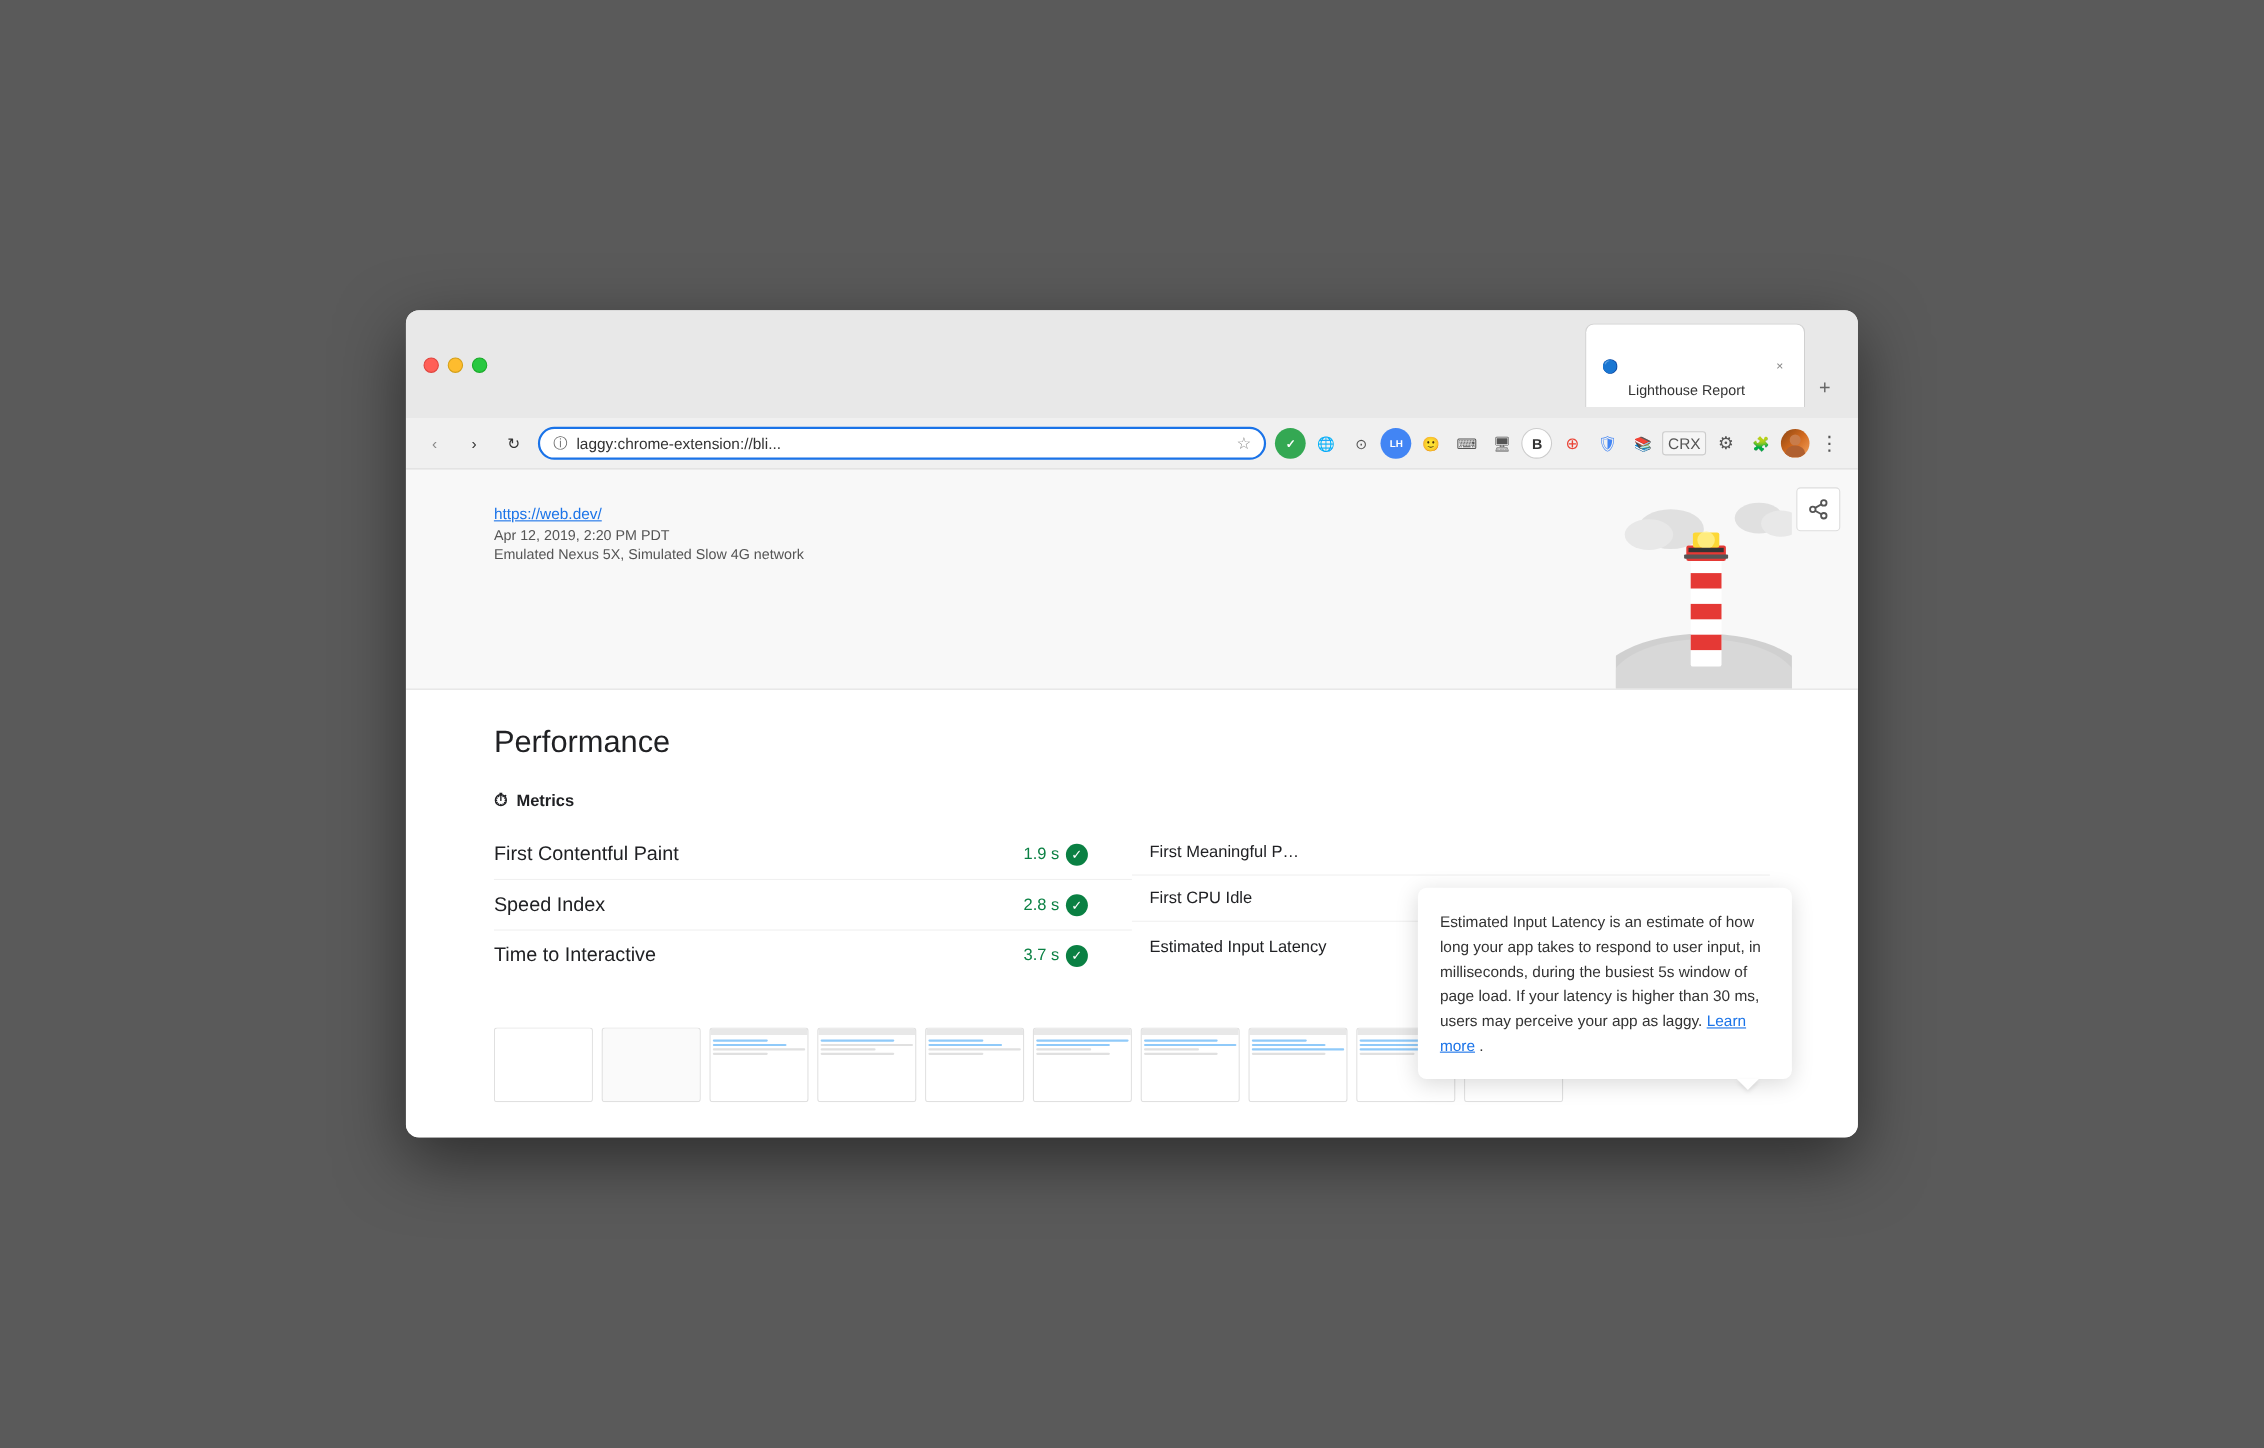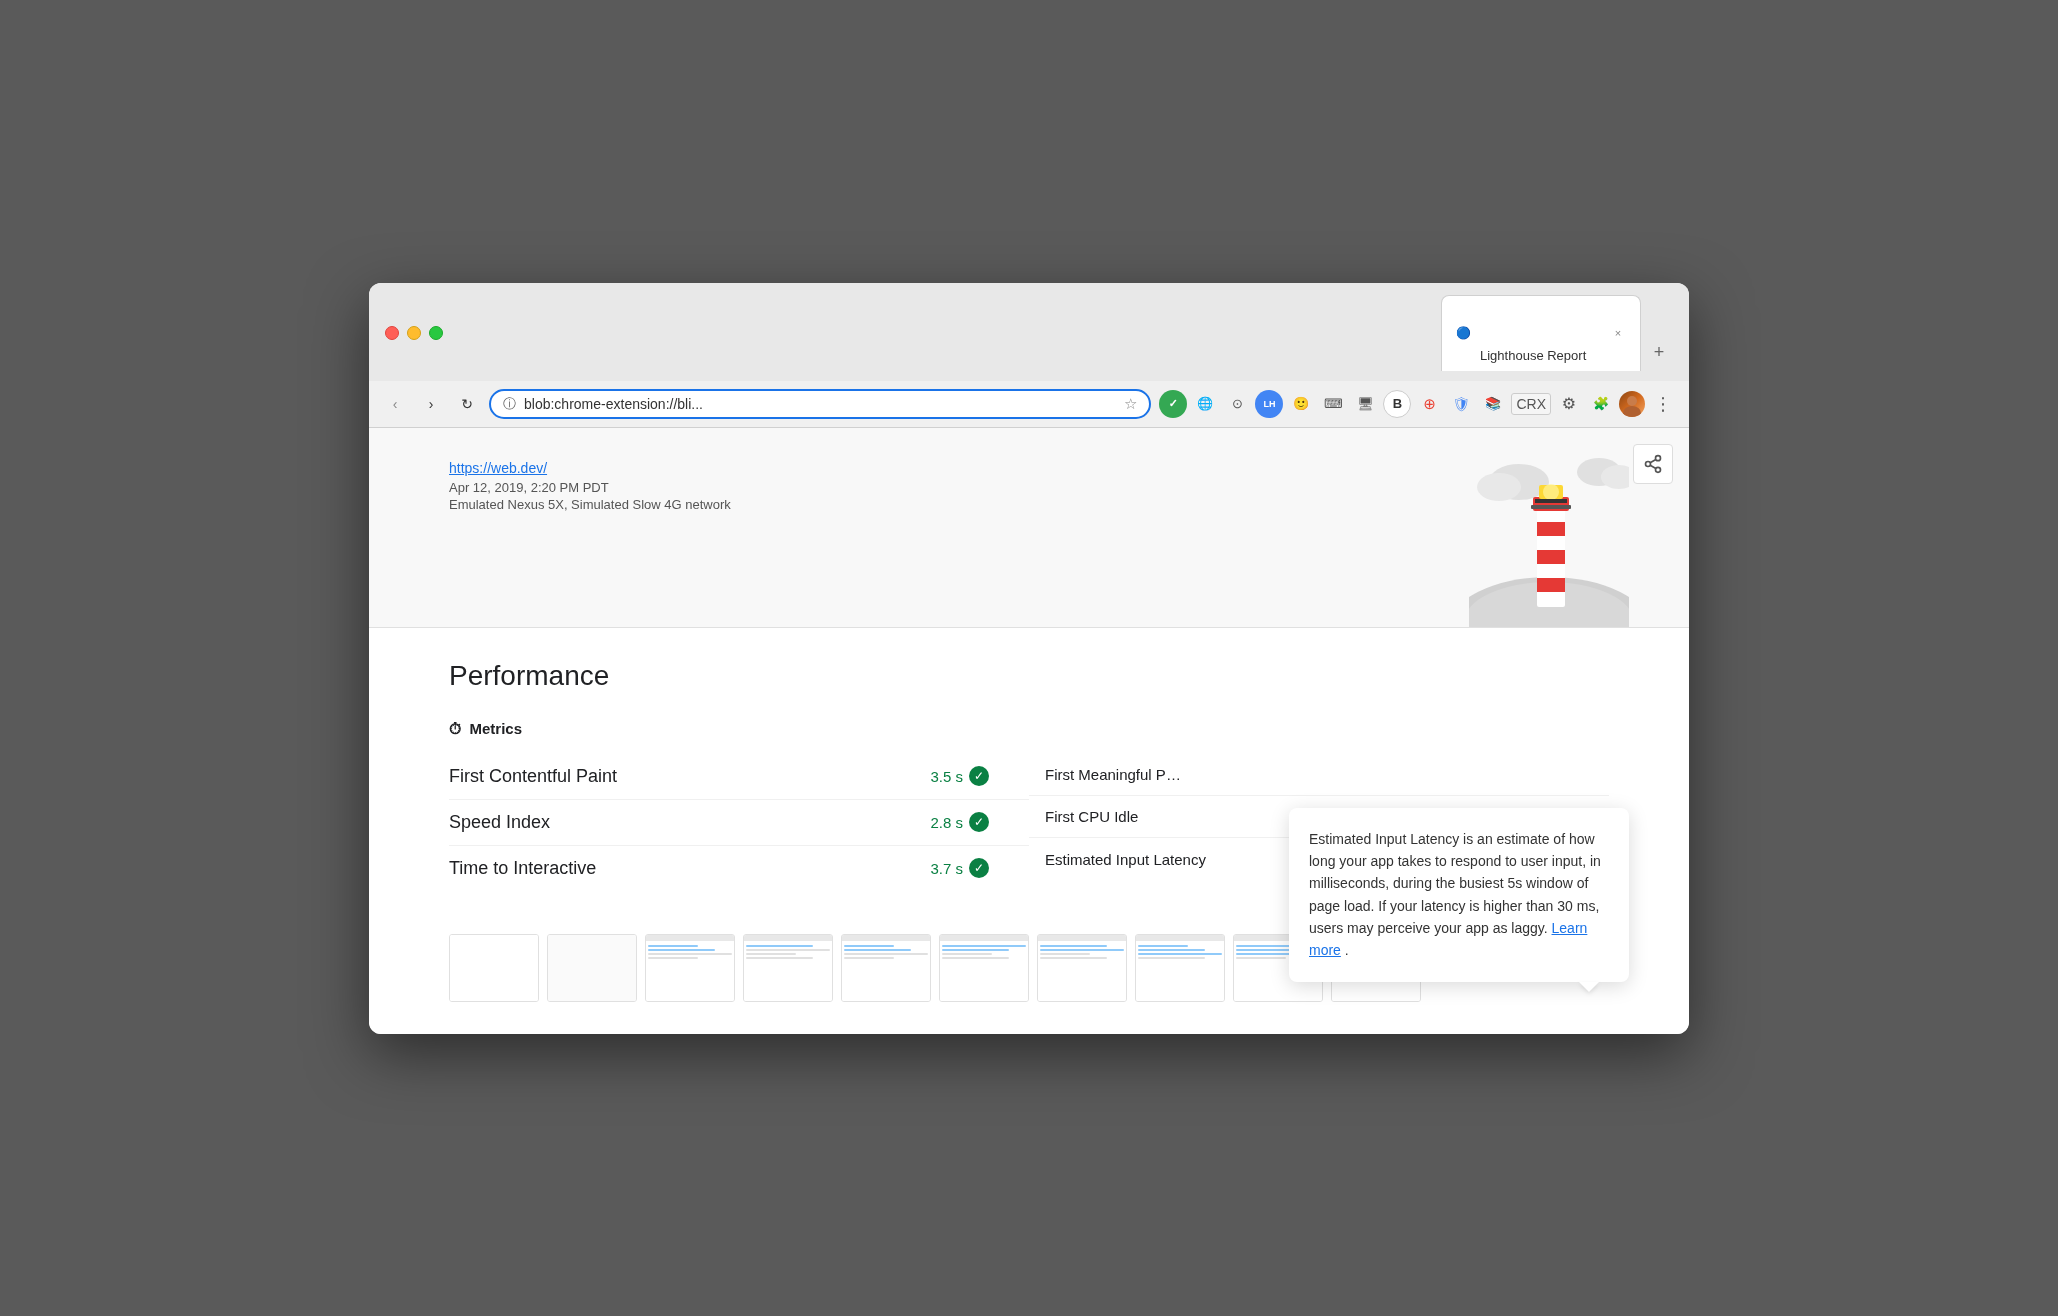--- a/index.html
+++ b/index.html
@@ -537,21 +537,21 @@
     </div>
   </div>
 
   <div class="address-bar-row">
     <button class="nav-btn">‹</button>
     <button class="nav-btn active">›</button>
     <button class="nav-btn active">↻</button>
 
     <div class="address-input-wrapper">
       <span class="address-info-icon">ⓘ</span>
-      <span class="address-text">blob:chrome-extension://bli...</span>
+      <span class="address-text">laggy:chrome-extension://bli...</span>
       <span class="address-star">☆</span>
     </div>
 
     <div class="toolbar-icons">
       <div class="toolbar-icon green-circle">✓</div>
       <div class="toolbar-icon">🌐</div>
       <div class="toolbar-icon">⊙</div>
       <div class="toolbar-icon lh-icon" style="font-size:9px; background:#4285f4;">LH</div>
       <div class="toolbar-icon">🙂</div>
       <div class="toolbar-icon">⌨</div>
@@ -627,21 +627,21 @@
         <span class="metrics-icon">⏱</span>
         <span>Metrics</span>
       </div>
 
       <div class="metrics-grid">
 
         <div>
           <div class="metric-row">
             <span class="metric-name">First Contentful Paint</span>
             <div class="metric-value-wrapper">
-              <span class="metric-value">3.5 s</span>
+              <span class="metric-value">1.9 s</span>
               <div class="check-icon">✓</div>
             </div>
           </div>
           <div class="metric-row">
             <span class="metric-name">Speed Index</span>
             <div class="metric-value-wrapper">
               <span class="metric-value">2.8 s</span>
               <div class="check-icon">✓</div>
             </div>
           </div>

